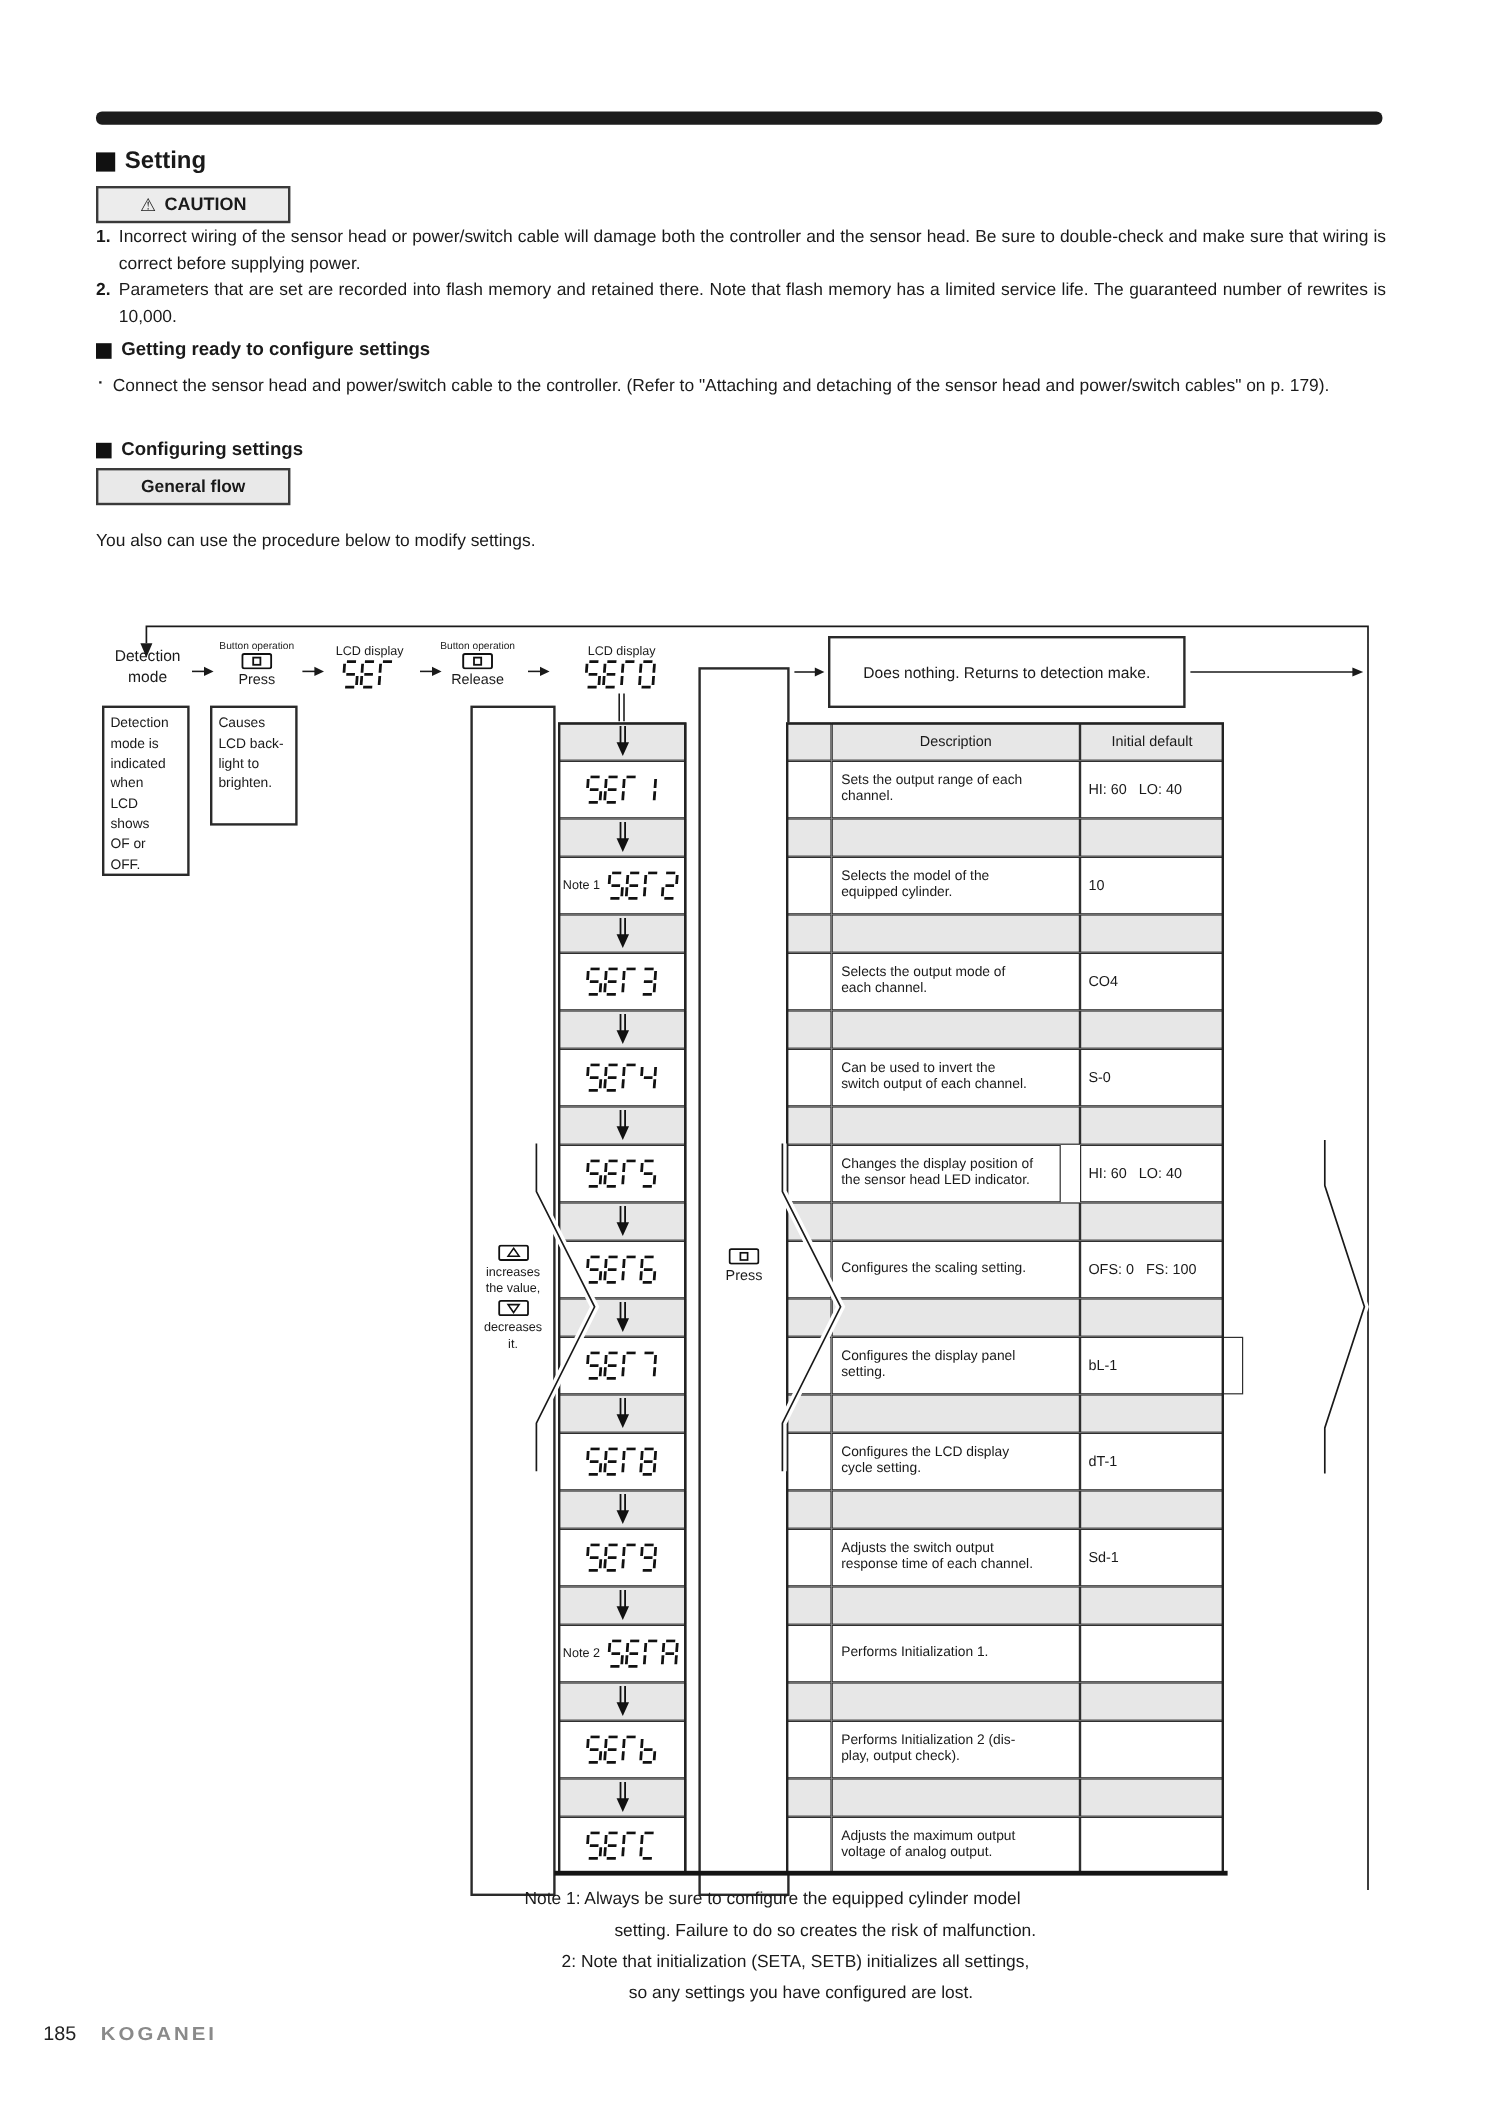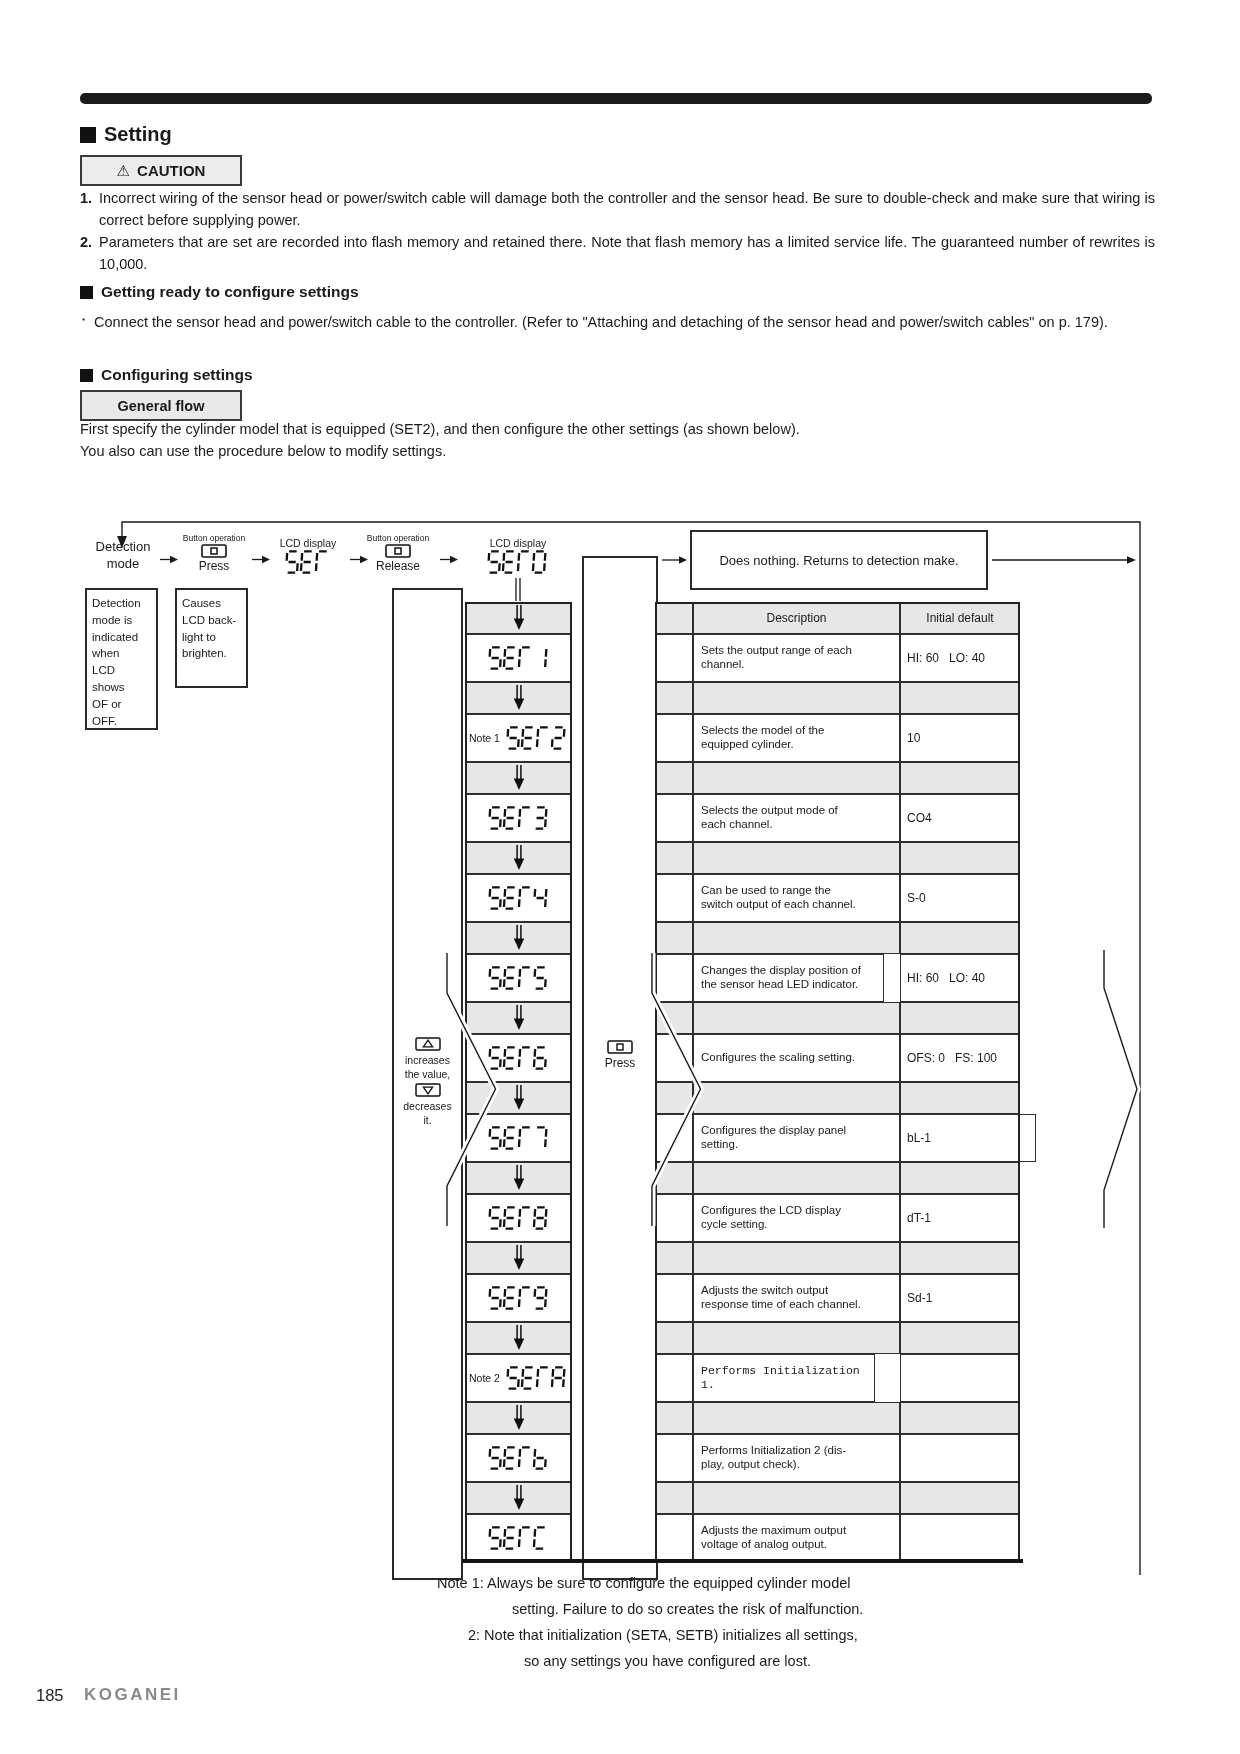--- a/index.html
+++ b/index.html
@@ -88,21 +88,20 @@
 
   <div class="h2" style="top:366px">
     <span class="sq12"></span>
     <span>Configuring settings</span>
   </div>
 
   <div class="gflow">
     <span>General flow</span>
   </div>
 
-  <div class="intro" style="top:421px">First specify the cylinder model that is equipped (SET2), and then configure the other settings (as shown below).</div>
   <div class="intro" style="top:443px">You also can use the procedure below to modify settings.</div>
 
   <div class="flbl" style="left:84px;top:539px;width:78px;">Detection
 mode</div>
 
   <div class="opgrp" style="left:178px;top:533px;width:72px;">
     <span class="tiny">Button operation</span>
     <svg width="26" height="14" viewBox="0 0 26 14">
         <rect x="1" y="1" width="24" height="12" rx="1.5" fill="#fff" stroke="#111" stroke-width="1.6"></rect>
         <rect x="10" y="4" width="6" height="6" fill="#fff" stroke="#111" stroke-width="1.5"></rect>
@@ -385,21 +384,21 @@
           </g>
           <g transform="translate(48 0) skewX(-4)">
             <path d="M1.4 3.1V10.7" stroke="#111" stroke-width="2.3" fill="none"></path>
             <path d="M12.6 3.1V10.7" stroke="#111" stroke-width="2.3" fill="none"></path>
             <path d="M3.4 12H10.6" stroke="#111" stroke-width="2.3" fill="none"></path>
             <path d="M12.6 13.3V20.9" stroke="#111" stroke-width="2.3" fill="none"></path>
           </g>
         </svg>
       </div>
       <div class="cell" style="left: 655px; top: 874px; width: 38px; height: 48px;"></div>
-      <div class="cell desc" style="left: 693px; top: 874px; width: 207px; height: 48px;">Can be used to range the
+      <div class="cell desc" style="left: 693px; top: 874px; width: 207px; height: 48px;">Can be used to invert the
 switch output of each channel.</div>
       <div class="cell def" style="left: 900px; top: 874px; width: 120px; height: 48px;">S-0</div>
       <div class="cell sep arrowcell" style="left: 465px; top: 922px; width: 107px; height: 32px;">
         <svg width="14" height="26" viewBox="0 0 14 26">
           <path d="M5.1 0V14.5M8.9 0V14.5" stroke="#111" stroke-width="1.5" fill="none"></path>
           <path d="M1.8 13.5H12.2L7 25Z" fill="#111"></path>
         </svg>
       </div>
       <div class="cell sep" style="left: 655px; top: 922px; width: 38px; height: 32px;"></div>
       <div class="cell sep" style="left: 693px; top: 922px; width: 207px; height: 32px;"></div>
@@ -646,21 +645,21 @@
             <path d="M3.2 1.4H10.8" stroke="#111" stroke-width="2.3" fill="none"></path>
             <path d="M12.6 3.1V10.7" stroke="#111" stroke-width="2.3" fill="none"></path>
             <path d="M12.6 13.3V20.9" stroke="#111" stroke-width="2.3" fill="none"></path>
             <path d="M1.4 13.3V20.9" stroke="#111" stroke-width="2.3" fill="none"></path>
             <path d="M1.4 3.1V10.7" stroke="#111" stroke-width="2.3" fill="none"></path>
             <path d="M3.4 12H10.6" stroke="#111" stroke-width="2.3" fill="none"></path>
           </g>
         </svg>
       </div>
       <div class="cell" style="left: 655px; top: 1354px; width: 38px; height: 48px;"></div>
-      <div class="cell desc" style="left: 693px; top: 1354px; width: 182px; height: 48px; font-family: Liberation Mono, monospace;">Performs Initialization 1.</div>
+      <div class="cell desc" style="left: 693px; top: 1354px; width: 207px; height: 48px;">Performs Initialization 1.</div>
       <div class="cell def" style="left: 900px; top: 1354px; width: 120px; height: 48px;"></div>
       <div class="cell sep arrowcell" style="left: 465px; top: 1402px; width: 107px; height: 32px;">
         <svg width="14" height="26" viewBox="0 0 14 26">
           <path d="M5.1 0V14.5M8.9 0V14.5" stroke="#111" stroke-width="1.5" fill="none"></path>
           <path d="M1.8 13.5H12.2L7 25Z" fill="#111"></path>
         </svg>
       </div>
       <div class="cell sep" style="left: 655px; top: 1402px; width: 38px; height: 32px;"></div>
       <div class="cell sep" style="left: 693px; top: 1402px; width: 207px; height: 32px;"></div>
       <div class="cell sep" style="left: 900px; top: 1402px; width: 120px; height: 32px;"></div>

